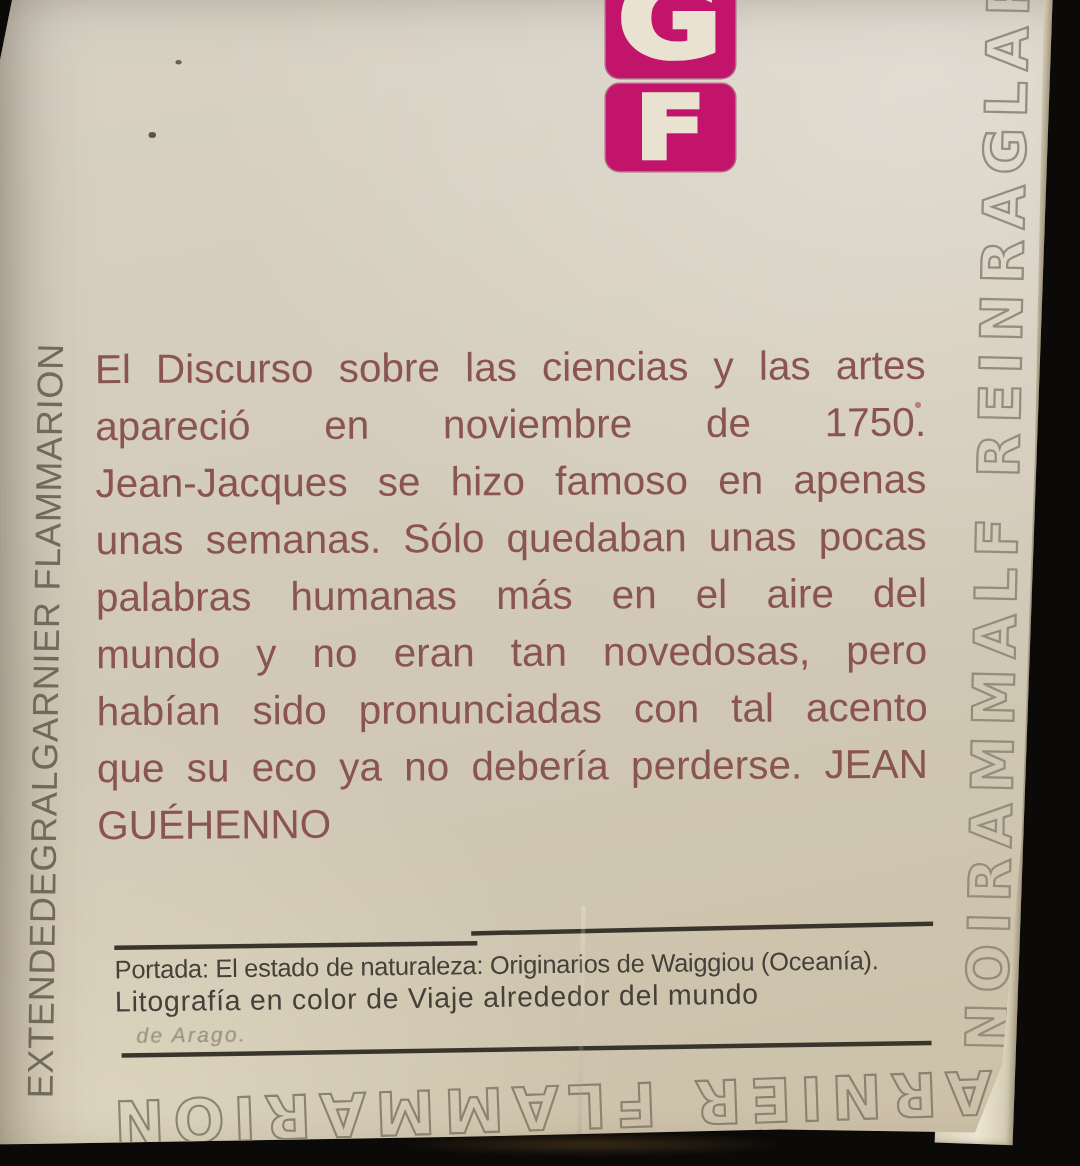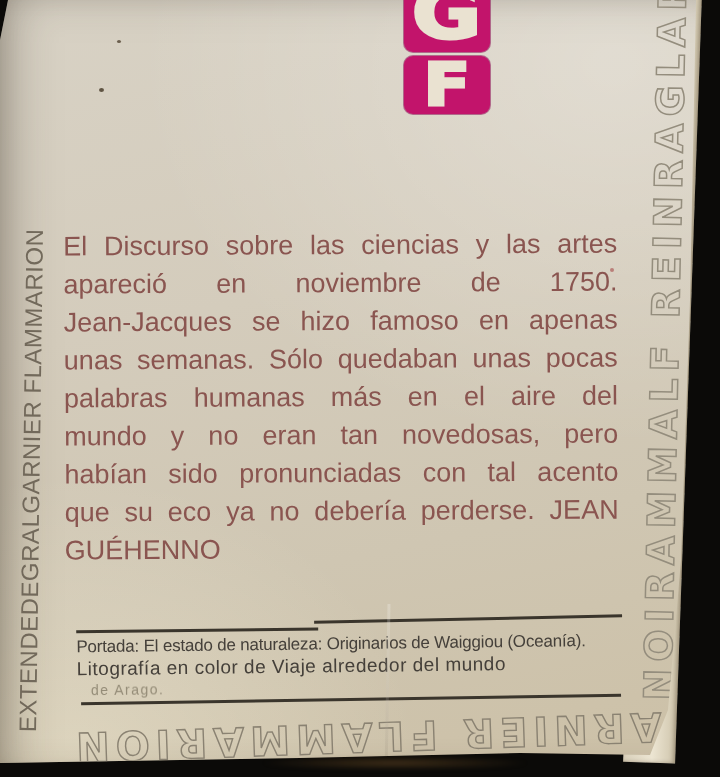--- a/index.html
+++ b/index.html
@@ -81,21 +81,21 @@
   
   .credits{position:absolute;left:76px;top:612px;width:548px;transform:rotate(-.7deg);color:#45403a;}
   .rule{position:absolute;height:3px;background:#3a352c;}
   .rule-a{left:0;top:15px;width:242px;}
   .rule-b{left:238px;top:7px;width:308px;transform:rotate(-.5deg);}
   .rule-c{left:4px;top:86px;width:540px;transform:rotate(-.2deg);}
   .credit1{position:absolute;left:0;top:22px;width:560px;font-size:17px;letter-spacing:-.2px;white-space:nowrap;}
   .credit2{position:absolute;left:0;top:43px;font-size:19px;letter-spacing:.5px;white-space:nowrap;}
   .credit3{
     position:absolute;left:14px;top:67px;font-size:14px;letter-spacing:1.5px;
-    color:#5a523f;opacity:.55;filter:blur(.3px);
+    color:#5a523f;opacity:.55;filter:blur(.3px);font-style:italic;
   }
 
   
   .band{position:absolute;left:70px;top:714px;width:600px;transform:rotate(-2deg);}
   .band-text{
     display:inline-block;transform:rotate(180deg);
     font-family:"DejaVu Sans", sans-serif;font-weight:bold;
     font-size:40px;letter-spacing:6px;white-space:nowrap;
     color:transparent;-webkit-text-stroke:1.4px #8a8272;
   }

